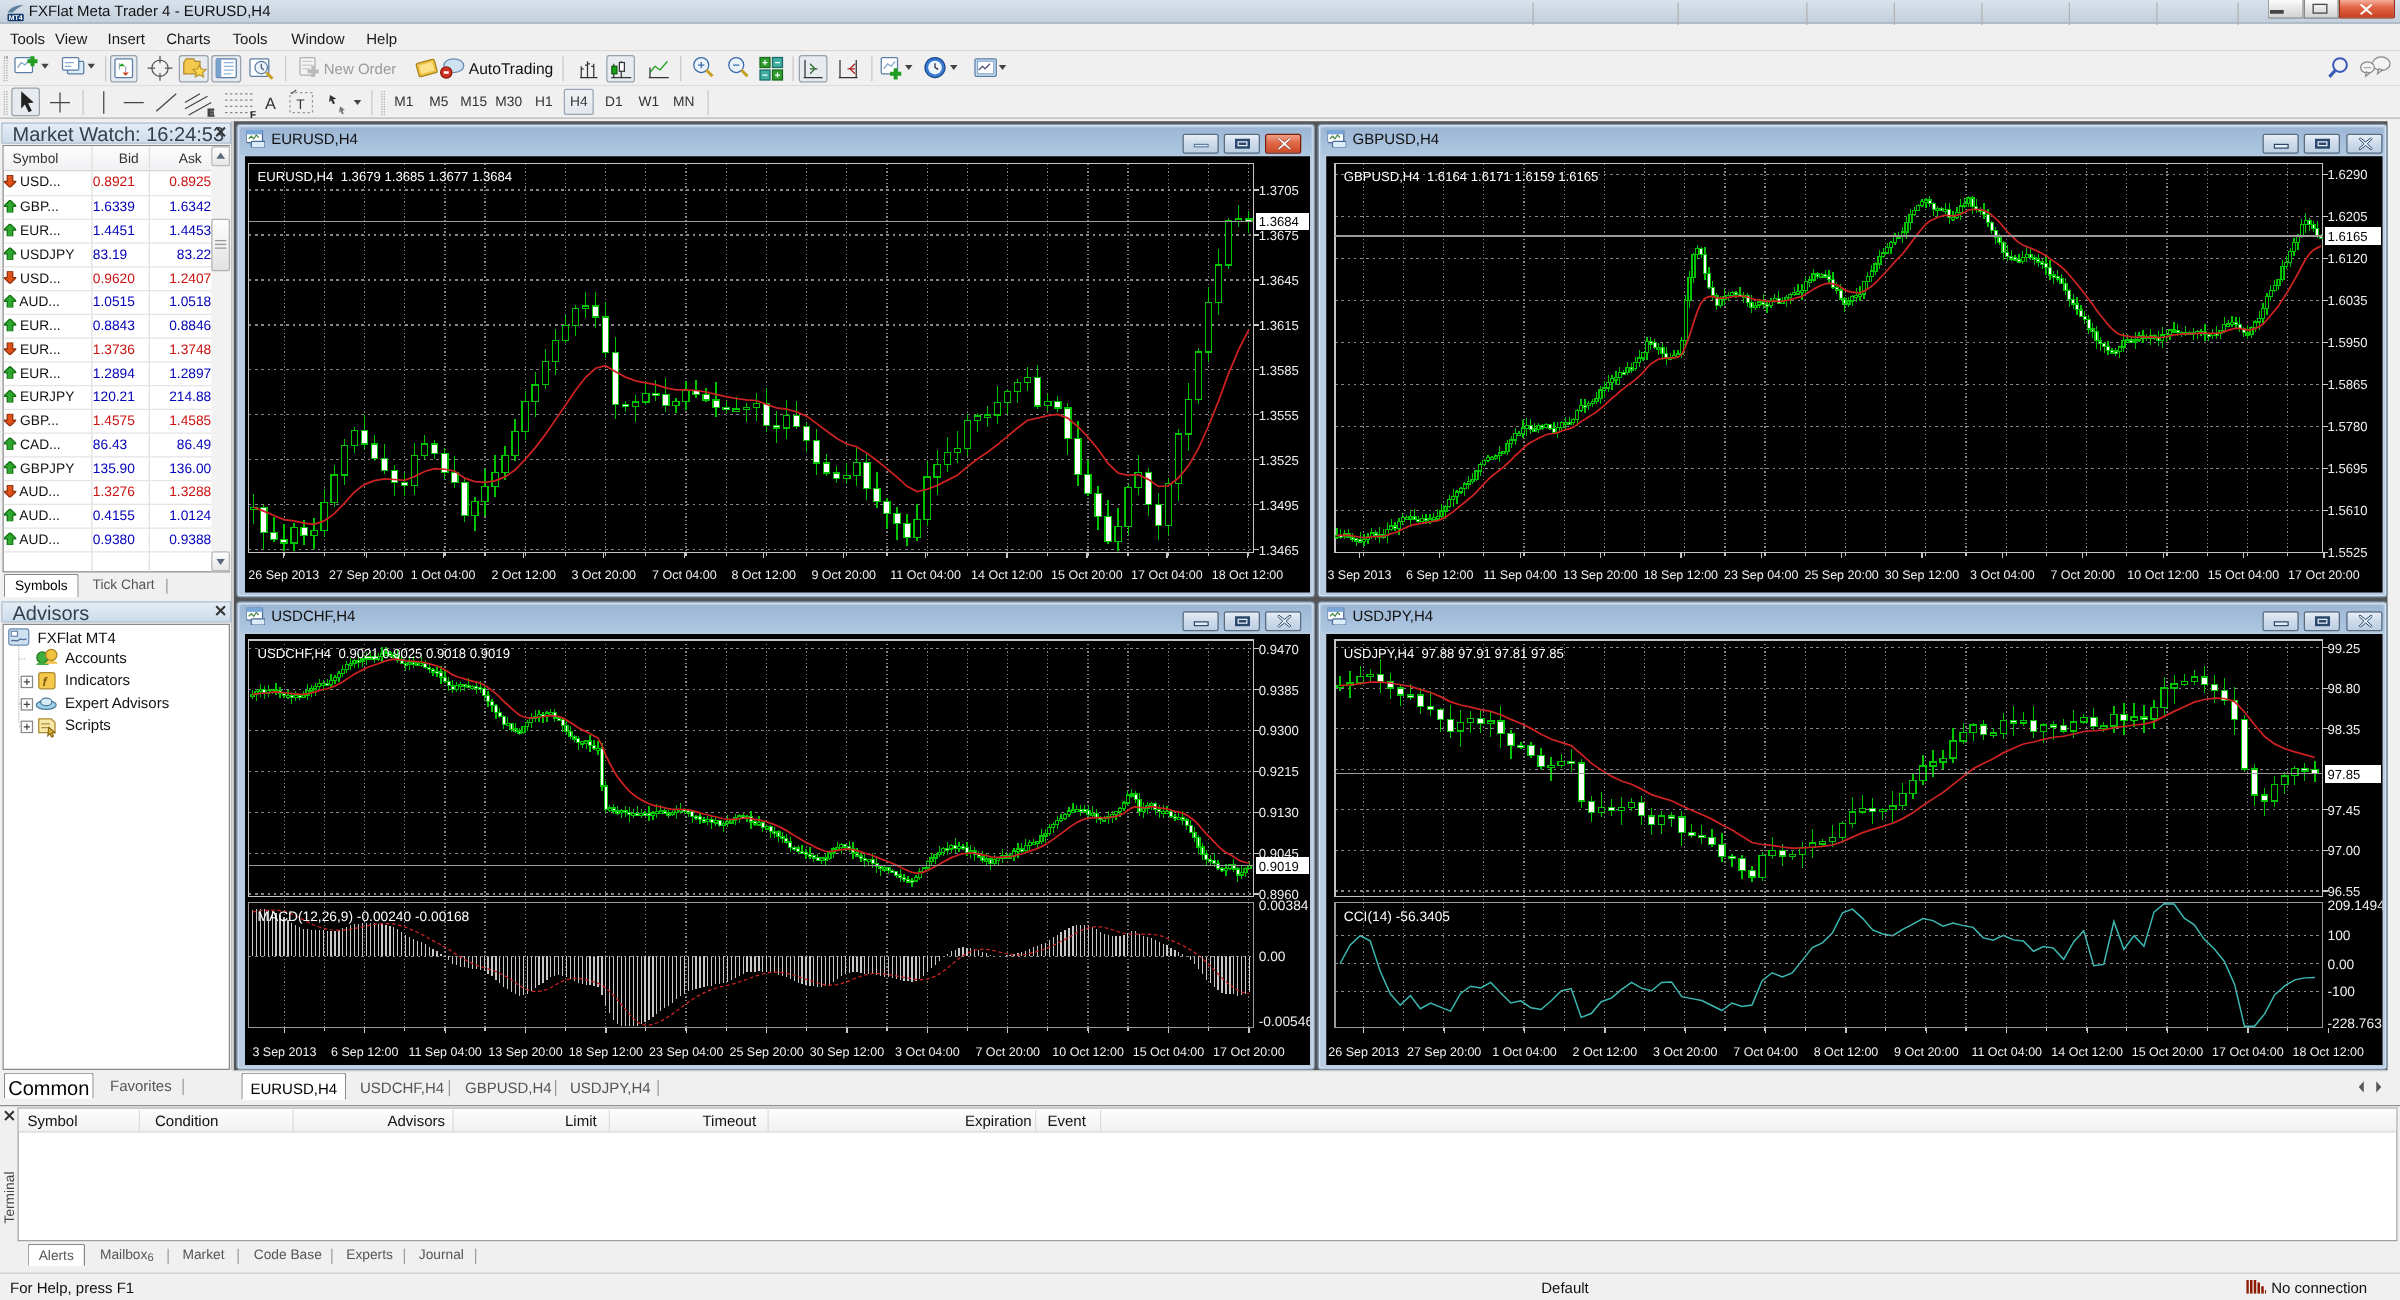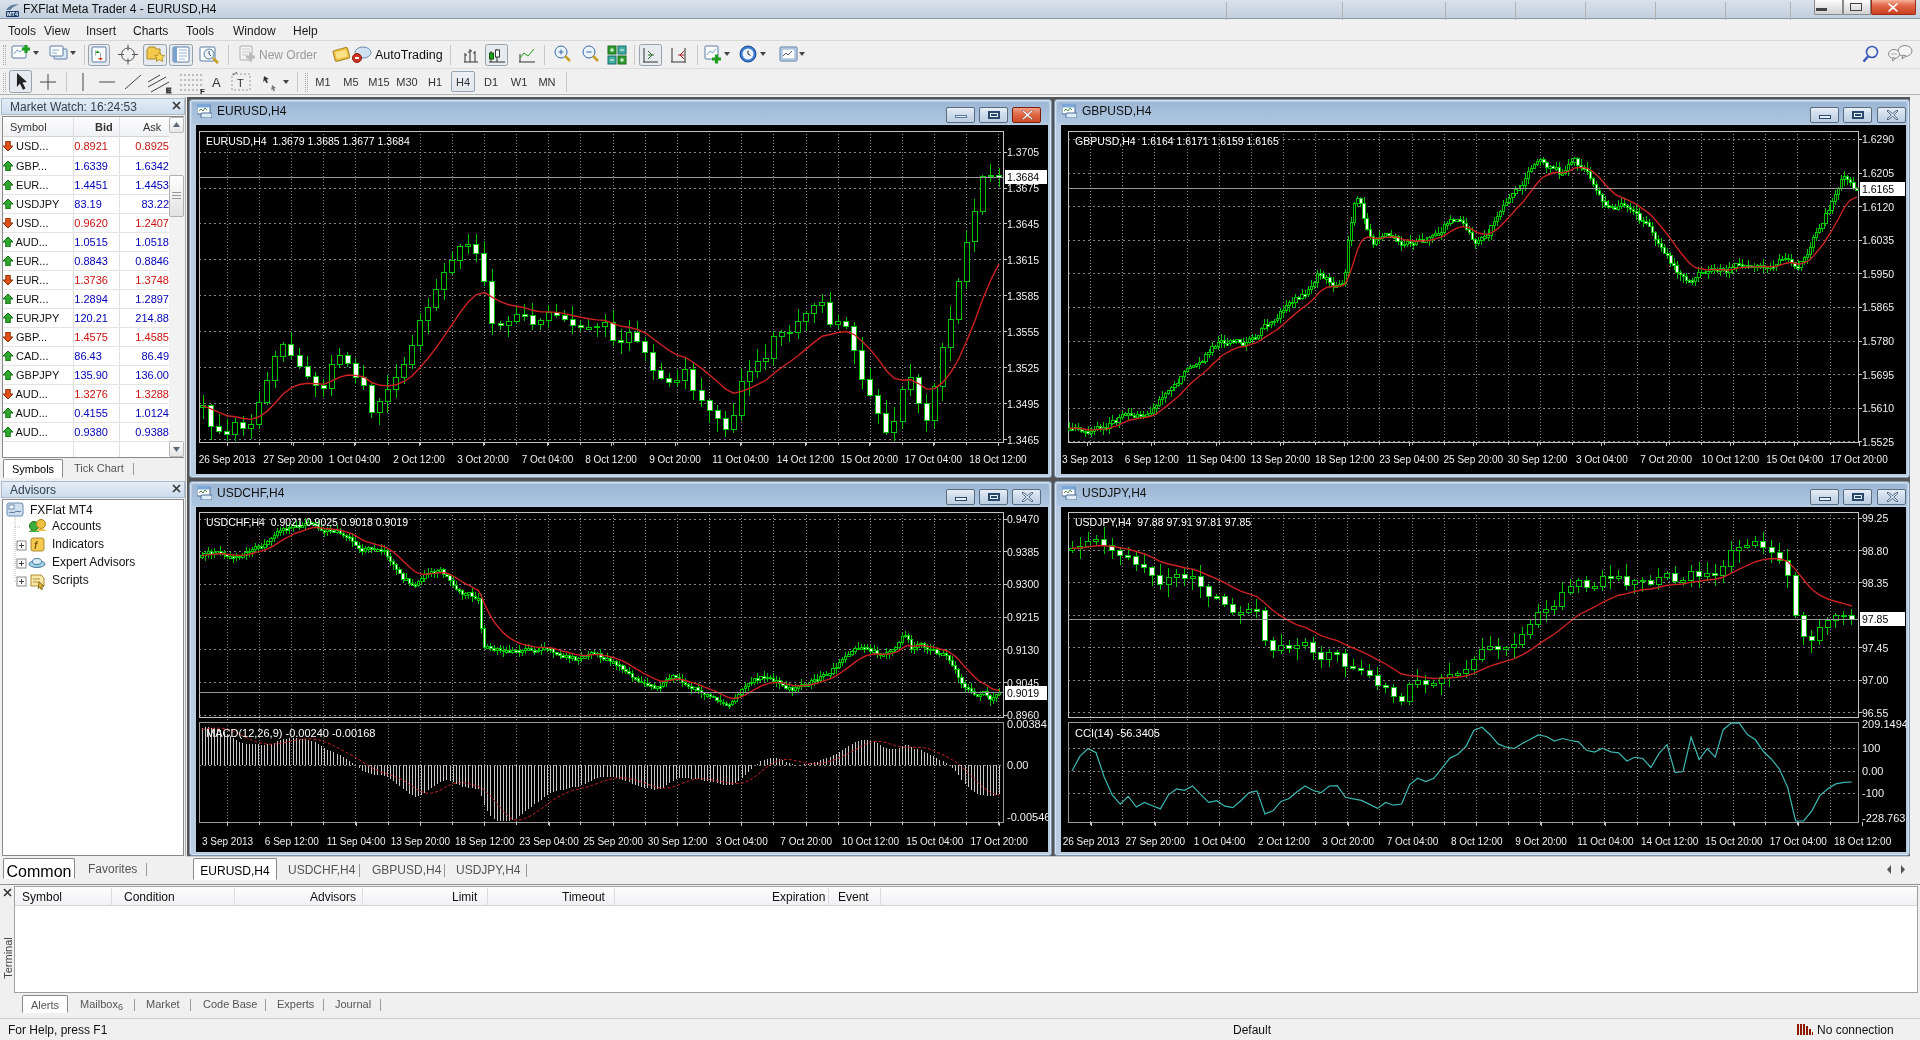--- a/index.html
+++ b/index.html
@@ -13,21 +13,21 @@
 .grip{width:3px;border-left:1px dotted #aaa;border-right:1px dotted #aaa}
 .tsep{width:1px;background:#c8c8c8}
 .pressed{border:1px solid #96a4b4;background:linear-gradient(#eef1f4,#e2e7ec);border-radius:2px}
 .tf{font-size:11px;color:#333;text-align:center}
 .win{position:absolute;background:#b9cce2;border:1px solid #7b93ad;border-radius:3px;box-shadow:inset 0 0 0 1px #d5e2f0}
 .wtbar{position:absolute;height:22px;background:linear-gradient(#9db6d4,#aec7e1);border-radius:2px}
 .wtitle{position:absolute;left:4px;top:3px;height:20px;font-size:12px;color:#111}
 .wbtn{position:absolute;top:5px;width:29px;height:16px;border:1px solid #5a6b7d;border-radius:2px;background:linear-gradient(#e7eef6,#cfdceb 45%,#bccfe2)}
 .wbtn-close-active{background:linear-gradient(#f0a088,#e06948 45%,#cc4a28)}
 .mdibg{left:187px;top:97px;width:1723px;height:787px;background:#545454}
-.panel-head{position:absolute;height:17px;background:linear-gradient(#e4edf6,#cddcec);border:1px solid #aabccd;font-size:12px;color:#33404d;padding:1px 0 0 8px}
+.panel-head{position:absolute;height:17px;background:linear-gradient(#e4edf6,#cddcec);border:1px solid #aabccd;font-size:16px;color:#33404d;padding:1px 0 0 8px}
 .px{position:absolute;font-size:11px;color:#333;font-weight:700}
 .mwtab,.tab{position:absolute;font-size:11px;color:#555}
 .tab-active{background:#fff;border:1px solid #898989;border-bottom:1px solid #fff;border-radius:2px 2px 0 0;color:#000;text-align:center}
 .tline{position:absolute;background:#9a9a9a;width:1px}
 table.mw{border-collapse:collapse;width:166px;table-layout:fixed;font-size:11px}
 table.mw td{height:19px;padding:0;border-bottom:1px solid #e4e4e4;white-space:nowrap;overflow:hidden}
 td.sym{width:70px;color:#111}
 td.bid{width:46px;text-align:left;padding-right:3px}
 td.ask{width:47px;text-align:right;padding-right:4px}
 .up{color:#0000b8}.dn{color:#cc1111}
@@ -521,21 +521,21 @@
 
 <div class="abs" style="left:0;top:97px;width:186px;height:787px;background:#f0f0f0;border-right:1px solid #b0b0b0"></div>
 
 <div class="panel-head" style="left:1px;top:98px;width:184px">Market Watch: 16:24:53</div>
 <svg class="abs" style="left:172px;top:101px" width="9" height="9" viewBox="0 0 9 9">
     <path d="M1 1L8 8M8 1L1 8" stroke="#333" stroke-width="1.6"></path>
   </svg>
 <div class="abs" style="left:2px;top:116px;width:182px;height:342px;background:#fff;border:1px solid #898989"></div>
 <div class="abs" style="left:3px;top:117px;width:166px;height:20px;background:linear-gradient(#fdfdfd,#f0f1f3);border-bottom:1px solid #d5d5d5"></div>
 <div class="px" style="left:10px;top:121px;font-weight:400">Symbol</div>
-<div class="px" style="left:95px;top:121px;font-weight:700">Bid</div>
+<div class="px" style="left:95px;top:121px;font-weight:400">Bid</div>
 <div class="px" style="left:143px;top:121px;font-weight:400">Ask</div>
 <div class="tline" style="left:73px;top:117px;height:340px;background:#e0e0e0"></div>
 <div class="tline" style="left:119px;top:117px;height:340px;background:#e0e0e0"></div>
 <table class="mw abs" style="left:3px;top:137px">
 <tbody>
       <tr>
         <td class="sym"><svg width="10" height="10" viewBox="0 0 10 10" style="vertical-align:-1px">
             <path d="M2.8 0h4.4v5H10L5 10 0 5h2.8z" fill="#e05018" stroke="#903008"></path>
           </svg> USD...</td>
         <td class="bid dn">0.8921</td>

